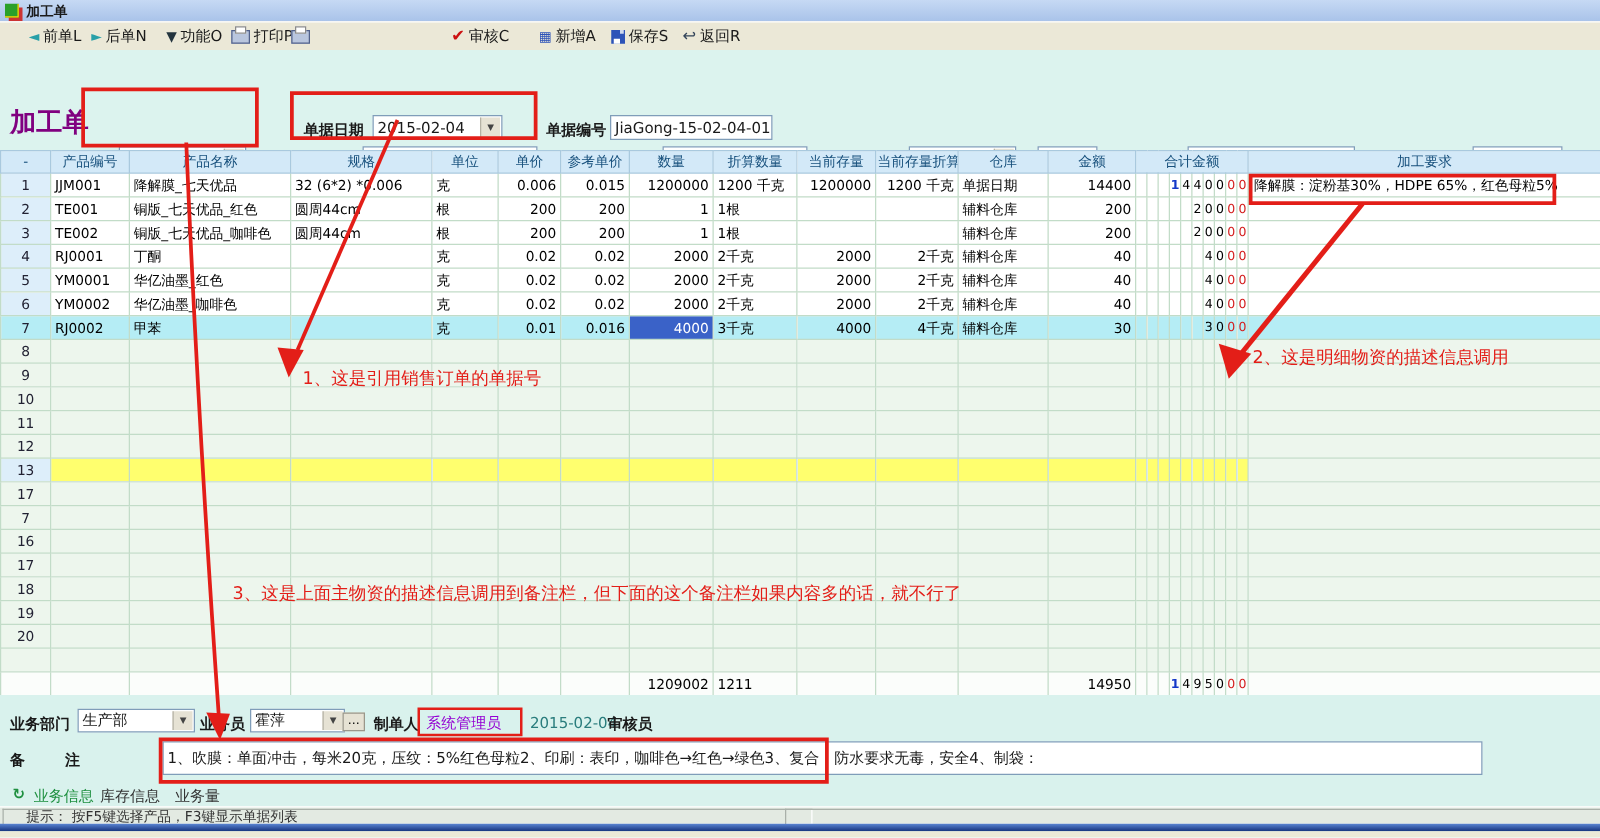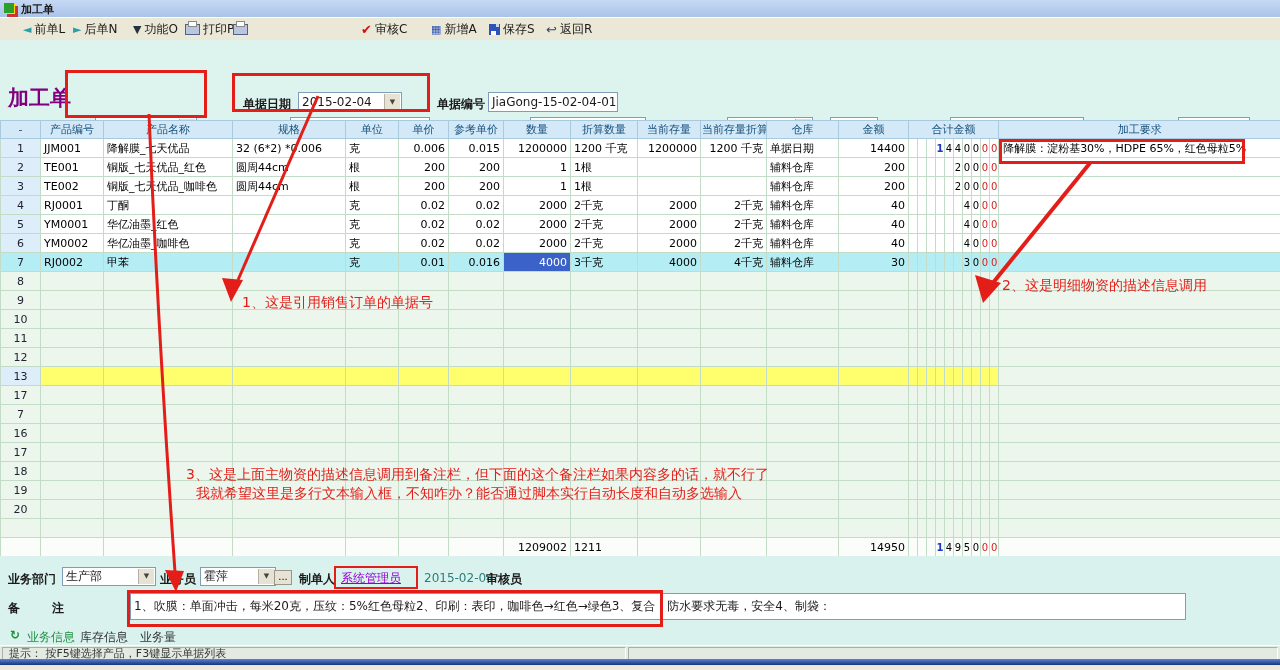--- a/index.html
+++ b/index.html
@@ -53,30 +53,30 @@
   #grid tr.sel td.selcell{background:#3a62c8;color:#fff;}
   #grid tr.yellow td{background:#ffff6e;}
   #grid tr.yellow td.rn{background:#ddeefa;}
   #grid tr.yellow td.req{background:#edf6ed;}
   #grid tr.tot td{background:#fbfdfb;}
   #grid td.req{padding:0 4px;}
   
   #belowgrid{position:absolute;left:0;top:556px;width:1280px;height:103px;background:#d9f2ed;}
   .fbtn{position:absolute;background:#e6e2d4;border:1px solid #9a978a;font-size:10px;
     line-height:12px;text-align:center;}
-  .creator{font-size:12px;color:#9400d3;text-decoration:underline;}
+  .creator{font-size:12px;color:#9400d3;}
   .tdate{font-size:12px;color:#2a7d7d;}
   
   .tabitem{position:absolute;font-size:12px;color:#333;white-space:nowrap;}
   .tabgreen{color:#1f9040;}
   .refreshico{position:absolute;left:10px;top:628px;font-size:12px;color:#1f9040;font-weight:bold;}
   
   #statusbar{position:absolute;left:0;top:645px;width:1280px;height:14px;background:#e3eae2;border-top:1px solid #fff;}
   .spanel{position:absolute;top:1px;height:11px;border:1px solid #a9b0a9;border-right-color:#fff;
-    border-bottom-color:#fff;font-size:11px;line-height:11px;color:#333;padding:0 6px;overflow:hidden;white-space:nowrap;}
+    border-bottom-color:#fff;font-size:11px;line-height:11px;color:#333;padding:0 18px;overflow:hidden;white-space:nowrap;}
   #blueband{position:absolute;left:0;top:659px;width:1280px;height:6px;
     background:linear-gradient(to bottom,#5a85d2,#16337e);}
   #bottomstrip{position:absolute;left:0;top:665px;width:1280px;height:5px;background:#ece9d8;}
   
   .redbox{position:absolute;border:3px solid #e31e18;z-index:90;pointer-events:none;}
   .redbox.thin{border-width:2px;}
   .note{position:absolute;color:#e31e18;font-size:14px;white-space:nowrap;z-index:95;}
   #ovl{position:absolute;left:0;top:0;z-index:89;pointer-events:none;}
 </style>
 </head>
@@ -860,15 +860,14 @@
 
   <div class="redbox" style="left:65px;top:70px;width:136px;height:42px"></div>
   <div class="redbox" style="left:232px;top:73px;width:192px;height:33px"></div>
   <div class="redbox" style="left:999px;top:139px;width:240px;height:19px"></div>
   <div class="redbox thin" style="left:334px;top:566px;width:80px;height:19px"></div>
   <div class="redbox" style="left:127px;top:590px;width:530px;height:31px"></div>
 
   <div class="note" style="left:242px;top:294px">1、这是引用销售订单的单据号</div>
   <div class="note" style="left:1002px;top:277px">2、这是明细物资的描述信息调用</div>
   <div class="note" style="left:186px;top:466px">3、这是上面主物资的描述信息调用到备注栏，但下面的这个备注栏如果内容多的话，就不行了</div>
-  <div class="note" style="left:196px;top:485px">我就希望这里是多行文本输入框，不知咋办？能否通过脚本实行自动长度和自动多选输入</div>
 
 </div>
 
 </body></html>

